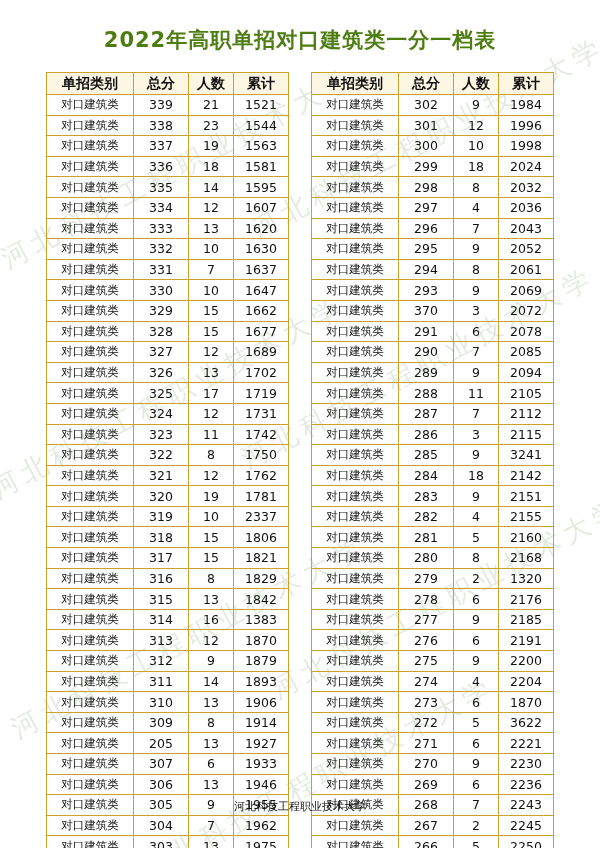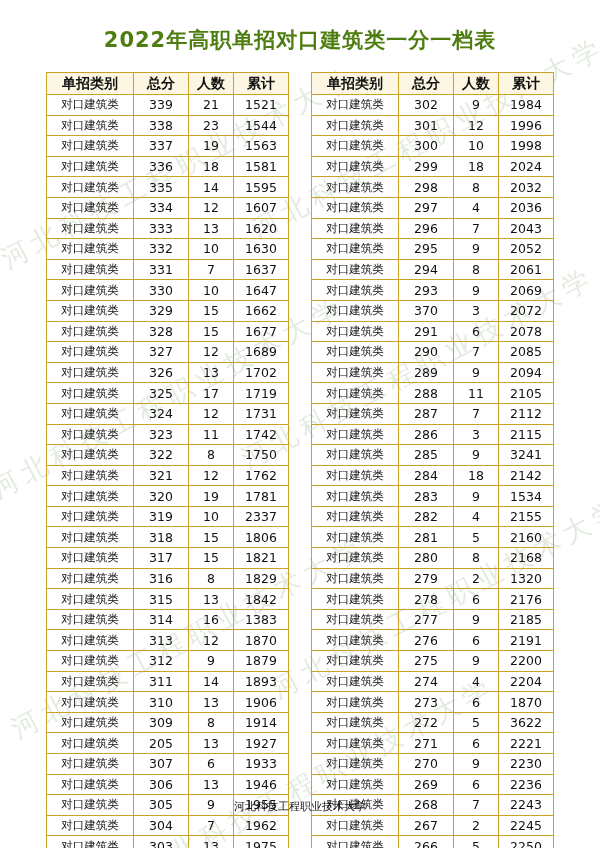--- a/index.html
+++ b/index.html
@@ -471,21 +471,21 @@
           <tr>
             <td class="col-cat">对口建筑类</td>
             <td class="col-score num">284</td>
             <td class="col-count num">18</td>
             <td class="col-cum num">2142</td>
           </tr>
           <tr>
             <td class="col-cat">对口建筑类</td>
             <td class="col-score num">283</td>
             <td class="col-count num">9</td>
-            <td class="col-cum num">1534</td>
+            <td class="col-cum num">2151</td>
           </tr>
           <tr>
             <td class="col-cat">对口建筑类</td>
             <td class="col-score num">282</td>
             <td class="col-count num">4</td>
             <td class="col-cum num">2155</td>
           </tr>
           <tr>
             <td class="col-cat">对口建筑类</td>
             <td class="col-score num">281</td>

